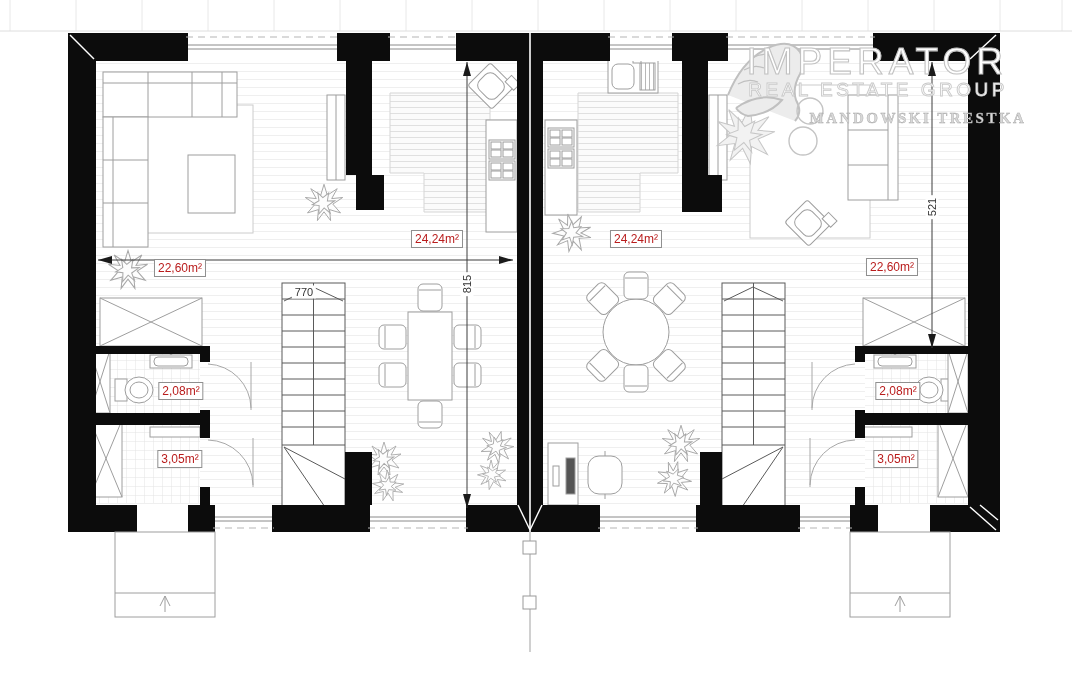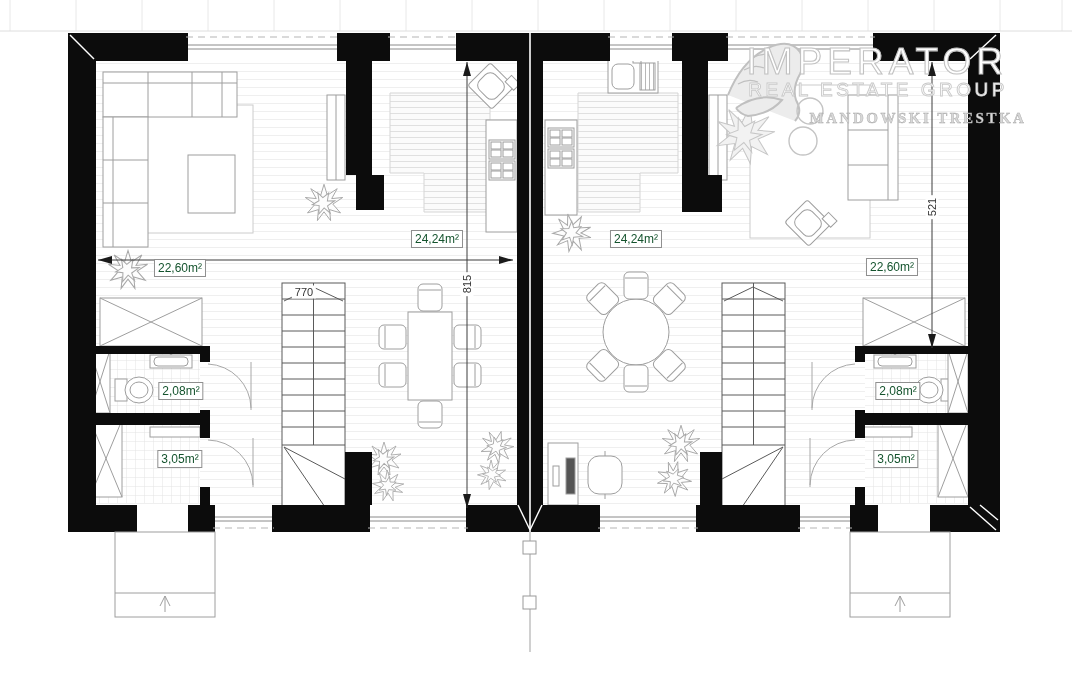--- a/index.html
+++ b/index.html
@@ -1,21 +1,21 @@
 <!DOCTYPE html>
 <html><head>
 <meta charset="utf-8">
 <style>
   html,body{margin:0;padding:0;background:#fff;}
   .canvas{position:relative;width:1072px;height:683px;background:#fff;overflow:hidden;
           font-family:"Liberation Sans",sans-serif;}
   svg{position:absolute;left:0;top:0;}
   .arealabel{position:absolute;transform:translate(-50%,-50%);background:#fff;
     border:1px solid #8f8f8f;font-size:12px;line-height:16px;padding:0 3px;
-    color:#14532d;white-space:nowrap;}
+    color:#b91c1c;white-space:nowrap;}
   .dimlabel{position:absolute;transform:translate(-50%,-50%);background:#fff;
     font-size:11px;line-height:13px;padding:0 3px;color:#333;white-space:nowrap;}
   .dimlabel.vert{transform:translate(-50%,-50%) rotate(-90deg);}
   .furn{stroke:#9e9e9e;fill:#ffffff;stroke-width:1;}
   .thin{stroke:#9e9e9e;fill:none;stroke-width:1;}
   .door{stroke:#a8a8a8;fill:none;stroke-width:1;}
   .wall{fill:#0c0c0c;}
   .dim{stroke:#3c3c3c;stroke-width:1;}
   .dimarrow{fill:#1a1a1a;}
   .stairs{stroke:#5a5a5a;fill:none;stroke-width:1;}

